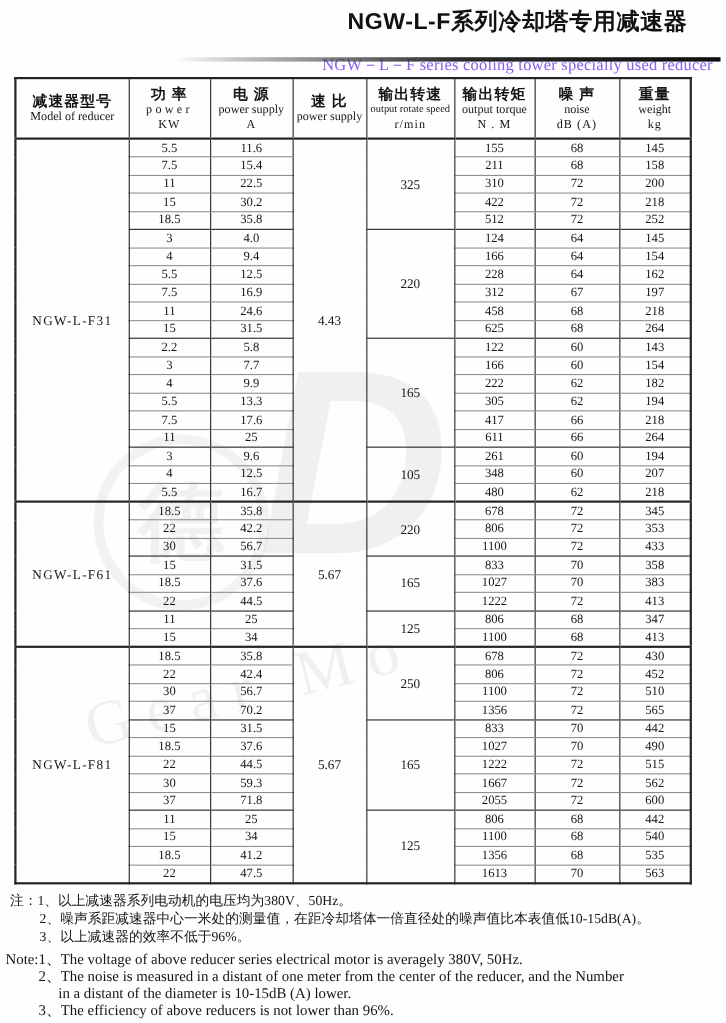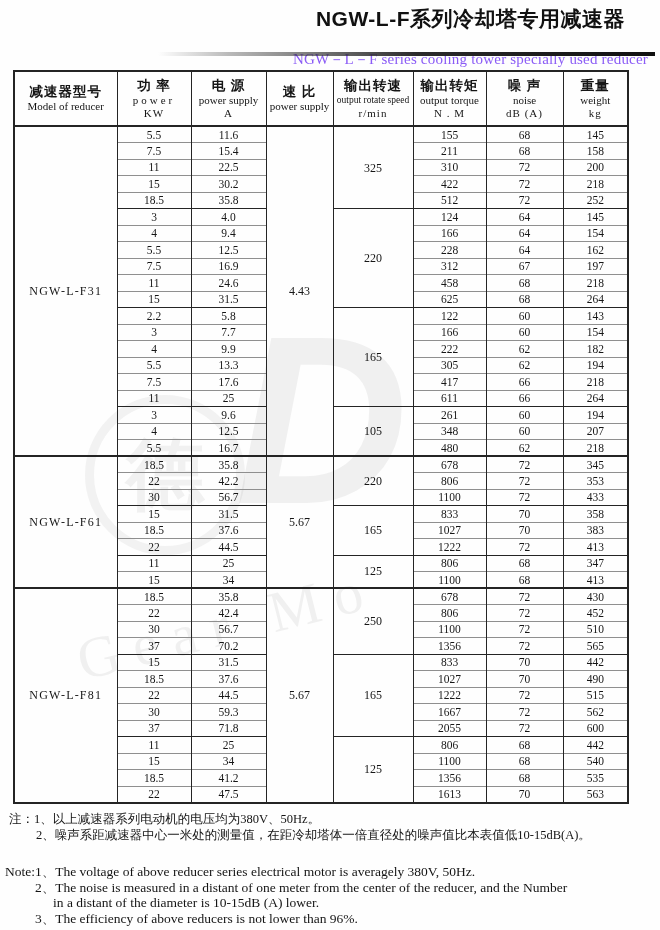--- a/index.html
+++ b/index.html
@@ -457,20 +457,21 @@
           <td>1613</td>
           <td>70</td>
           <td>563</td>
         </tr>
       </tbody>
   </table>
 
   <div class="notes-zh">
     <div>注：1、以上减速器系列电动机的电压均为380V、50Hz。</div>
     <div class="n-ind">2、噪声系距减速器中心一米处的测量值，在距冷却塔体一倍直径处的噪声值比本表值低10-15dB(A)。</div>
+    <div class="n-ind">3、以上减速器的效率不低于96%。</div>
   </div>
 
   <div class="notes-en">
     <div>Note:1、The voltage of above reducer series electrical motor is averagely 380V, 50Hz.</div>
     <div class="n-ind">2、The noise is measured in a distant of one meter from the center of the reducer, and the Number</div>
     <div class="n-ind2">in a  distant of the diameter is  10-15dB (A) lower.</div>
     <div class="n-ind">3、The efficiency of above reducers is not lower than 96%.</div>
   </div>
 
 </div>

